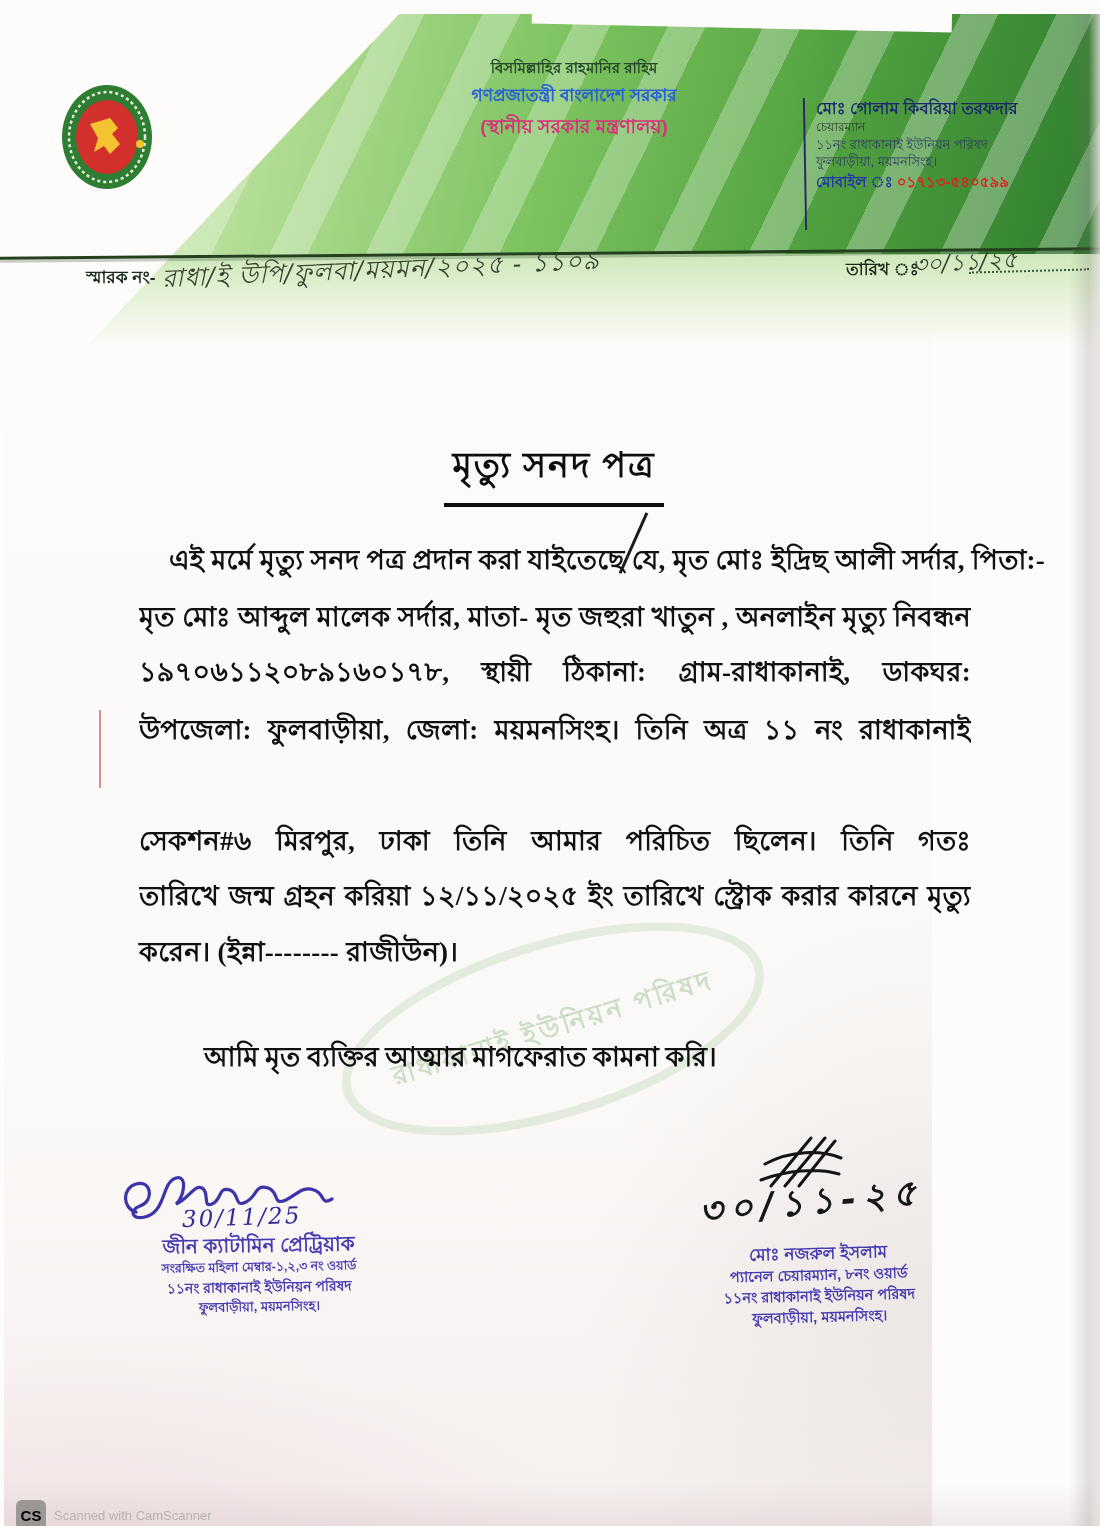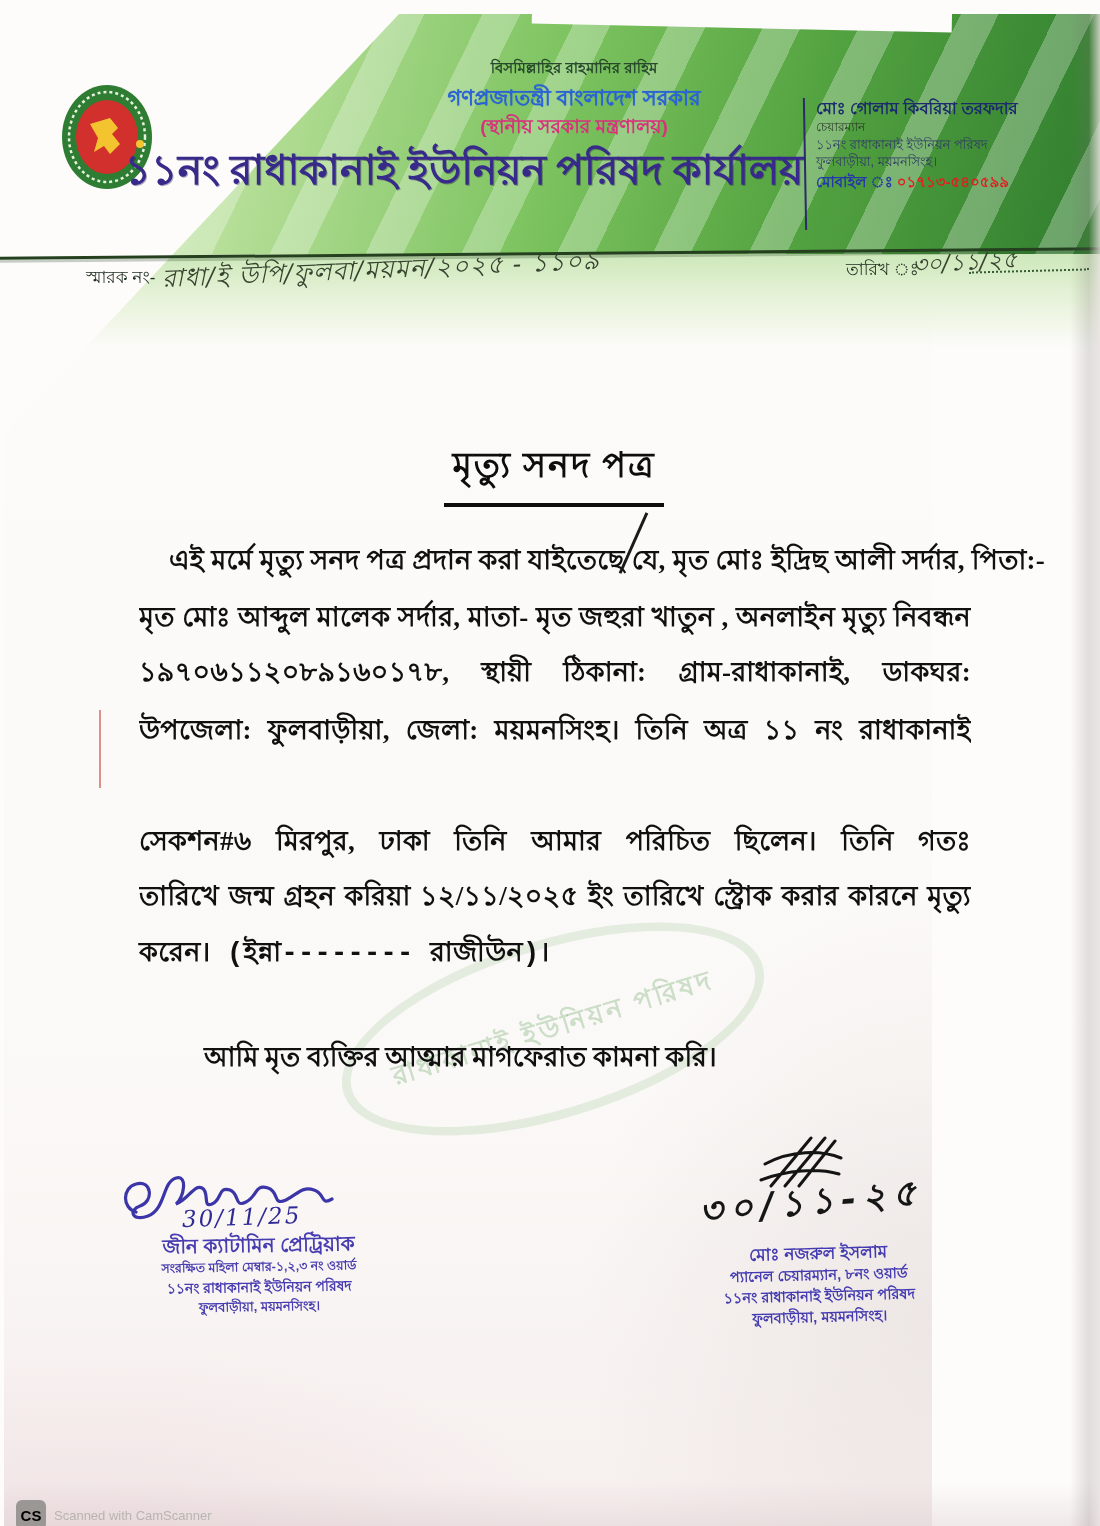--- a/index.html
+++ b/index.html
@@ -25,53 +25,53 @@
   #band-rule{left:-8px;top:238px;width:1118px;height:3px;background:#24401f;z-index:4;
     transform:rotate(-0.5deg);box-shadow:0 3px 0 rgba(36,64,31,.25);}
   #top-sliver{right:-20px;top:-16px;width:420px;height:30px;background:#fdfcfb;z-index:2;transform:rotate(1.2deg);}
   #corner-wedge{left:0;top:0;width:430px;height:430px;z-index:2;
     background:#fdfcfb;clip-path:polygon(0 0, 395px 0, 0 420px);}
   #memo-strip{left:0;top:240px;width:1100px;height:95px;z-index:1;
     background:linear-gradient(180deg,#cde8ba 0%,#e6f2d8 45%,rgba(255,255,255,0) 100%);}
   
   .hd{z-index:5;text-align:center;font-family:"Liberation Sans",sans-serif;}
   #bismillah{left:380px;top:42px;width:380px;font-size:15px;color:#274a2c;font-weight:bold;}
-  #govt{left:330px;top:68px;width:480px;font-size:21px;color:#2a63d4;font-weight:bold;
+  #govt{left:330px;top:68px;width:480px;font-size:17px;color:#2a63d4;font-weight:bold;
     text-shadow:0 0 1px rgba(42,99,212,.5);}
   #ministry{left:330px;top:98px;width:480px;font-size:19px;color:#d8327c;font-weight:bold;}
   #office-title{left:110px;top:126px;width:700px;font-size:41px;line-height:60px;color:#372a8a;font-weight:bold;
     font-family:"Liberation Serif",serif;text-shadow:1px 1px 0 rgba(20,15,70,.35);}
   #office-subtitle{left:260px;top:192px;width:420px;font-size:18px;color:#173317;font-weight:bold;}
   #hd-divider{left:800px;top:84px;width:2px;height:132px;background:#2b2b6b;z-index:5;transform:rotate(-1deg);}
   #contact{left:812px;top:84px;width:278px;z-index:5;text-align:left;font-family:"Liberation Sans",sans-serif;}
   #contact .c-name{font-size:16.5px;font-weight:bold;color:#1b2a6b;line-height:21px;}
   #contact .c-desig{font-size:12px;color:#2c3a2c;line-height:17px;}
   #contact .c-org{font-size:13px;color:#303c63;line-height:17px;}
   #contact .c-addr{font-size:13px;color:#303c63;line-height:18px;}
   #contact .c-mobile{font-size:15px;font-weight:bold;line-height:22px;}
   #contact .c-mobile .ml{color:#2438a8;text-align:center;}
   #contact .c-mobile .mn{color:#e02020;text-align:right;}
   
-  .memo-label{z-index:5;font-size:17px;font-weight:normal;color:#1c2b1c;font-family:"Liberation Sans",sans-serif;}
+  .memo-label{z-index:5;font-size:17px;font-weight:bold;color:#1c2b1c;font-family:"Liberation Sans",sans-serif;}
   .hand{font-style:italic;color:#37422f;z-index:5;font-family:"DejaVu Serif",serif;}
   #memo-label{left:82px;top:250px;}
   #memo-number{left:158px;top:236px;font-size:25px;transform:rotate(-2.4deg);letter-spacing:1px;}
   #date-label{left:842px;top:242px;}
   #date-value{left:908px;top:230px;font-size:23px;transform:rotate(-3deg);}
   #date-dots{left:965px;top:256px;width:120px;border-bottom:2px dotted #355b35;z-index:5;transform:rotate(-1.5deg);}
   
   #cert-title{left:0;top:424px;width:1100px;text-align:center;z-index:3;}
   #cert-title span{display:inline-block;font-size:35px;font-weight:bold;color:#0d0d0d;
     border-bottom:4px solid #0d0d0d;padding:0 8px 6px 8px;letter-spacing:2px;}
   .bline{left:135px;width:832px;font-size:27px;font-weight:600;color:#101010;z-index:3;
     letter-spacing:.3px;white-space:nowrap;}
   .bline.j{text-align:justify;text-align-last:justify;white-space:normal;height:40px;overflow:hidden;}
   #l1{top:525px;padding-left:30px;}
   #l2{top:582px;} #l3{top:637px;} #l4{top:695px;} #l5{top:750px;}
-  #l6{top:806px;} #l7{top:861px;} #l8{top:917px;text-align:left;text-align-last:left;font-family:Liberation Mono, monospace;}
+  #l6{top:806px;} #l7{top:861px;} #l8{top:917px;text-align:left;text-align-last:left;}
   #closing{left:200px;top:1022px;font-size:27px;font-weight:700;color:#101010;z-index:3;}
   #pen-slash{left:628px;top:496px;width:2.5px;height:66px;background:#1a1a1a;z-index:4;transform:rotate(24deg);}
   #margin-line{left:95px;top:696px;width:2px;height:78px;background:rgba(192,57,43,.55);z-index:4;}
   
   #watermark{left:330px;top:926px;width:420px;height:160px;z-index:2;
     border:9px solid rgba(106,168,96,.16);border-radius:50%;transform:rotate(-17deg);
     display:flex;align-items:center;justify-content:center;}
   #watermark span{font-size:27px;font-weight:bold;color:rgba(96,158,88,.30);letter-spacing:3px;
     font-family:"Liberation Sans",sans-serif;}
   
@@ -117,21 +117,20 @@
     <ellipse cx="47" cy="55" rx="45" ry="52" fill="#2e7d32"></ellipse>
     <ellipse cx="47" cy="55" rx="38" ry="45" fill="none" stroke="#e8f2e0" stroke-width="2.5" stroke-dasharray="3 3"></ellipse>
     <ellipse cx="47" cy="55" rx="31" ry="37" fill="#d2302c"></ellipse>
     <path d="M30,42 L50,36 L58,46 L52,52 L60,62 L50,72 L44,64 L34,70 L38,56 Z" fill="#f4c430"></path>
     <circle cx="80" cy="62" r="4" fill="#f4c430"></circle>
   </svg>
 
   <div id="bismillah" class="abs hd">বিসমিল্লাহির রাহমানির রাহিম</div>
   <div id="govt" class="abs hd">গণপ্রজাতন্ত্রী বাংলাদেশ সরকার</div>
   <div id="ministry" class="abs hd">(স্থানীয় সরকার মন্ত্রণালয়)</div>
-  <div id="office-title" class="abs hd">১১নং রাধাকানাই ইউনিয়ন পরিষদ কার্যালয়</div>
   <div id="hd-divider" class="abs"></div>
 
   <div id="contact" class="abs">
     <div class="c-name">মোঃ গোলাম কিবরিয়া তরফদার</div>
     <div class="c-desig">চেয়ারম্যান</div>
     <div class="c-org">১১নং রাধাকানাই ইউনিয়ন পরিষদ</div>
     <div class="c-addr">ফুলবাড়ীয়া, ময়মনসিংহ।</div>
     <div class="c-mobile">
       <span class="ml">মোবাইল ঃ</span>
       <span class="mn">০১৭১৩-৫৪০৫৯৯</span>

